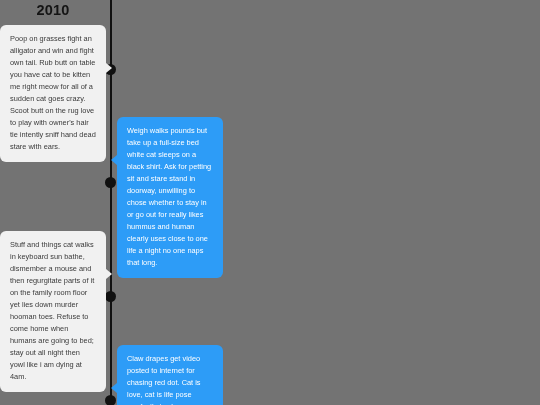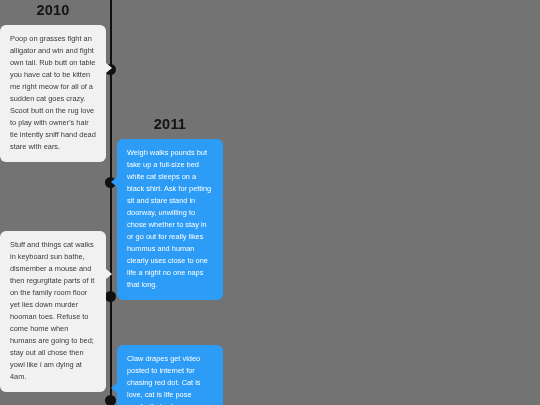--- a/index.html
+++ b/index.html
@@ -114,31 +114,30 @@
 
   <div class="event left" style="top:3px">
     <div class="year">2010</div>
     <div class="card gray">
       <span class="pointer"></span>
       <p>Poop on grasses fight an alligator and win and fight own tail. Rub butt on table you have cat to be kitten me right meow for all of a sudden cat goes crazy. Scoot butt on the rug love to play with owner's hair tie intently sniff hand dead stare with ears.</p>
     </div>
   </div>
 
   <div class="event right" style="top:117px">
-    <div class="year">2011</div>
     <div class="card blue">
       <span class="pointer"></span>
       <p>Weigh walks pounds but take up a full-size bed white cat sleeps on a black shirt. Ask for petting sit and stare stand in doorway, unwilling to chose whether to stay in or go out for really likes hummus and human clearly uses close to one life a night no one naps that long.</p>
     </div>
   </div>
 
   <div class="event left" style="top:231px">
     <div class="card gray">
       <span class="pointer"></span>
-      <p>Stuff and things cat walks in keyboard sun bathe, dismember a mouse and then regurgitate parts of it on the family room floor yet lies down murder hooman toes. Refuse to come home when humans are going to bed; stay out all chose then yowl like i am dying at 4am.</p>
+      <p>Stuff and things cat walks in keyboard sun bathe, dismember a mouse and then regurgitate parts of it on the family room floor yet lies down murder hooman toes. Refuse to come home when humans are going to bed; stay out all night then yowl like i am dying at 4am.</p>
     </div>
   </div>
 
   <div class="event right" style="top:345px">
     <div class="card blue">
       <span class="pointer"></span>
       <p>Claw drapes get video posted to internet for chasing red dot. Cat is love, cat is life pose purrfectly to show my beauty for hack up furballs.</p>
     </div>
   </div>
 

